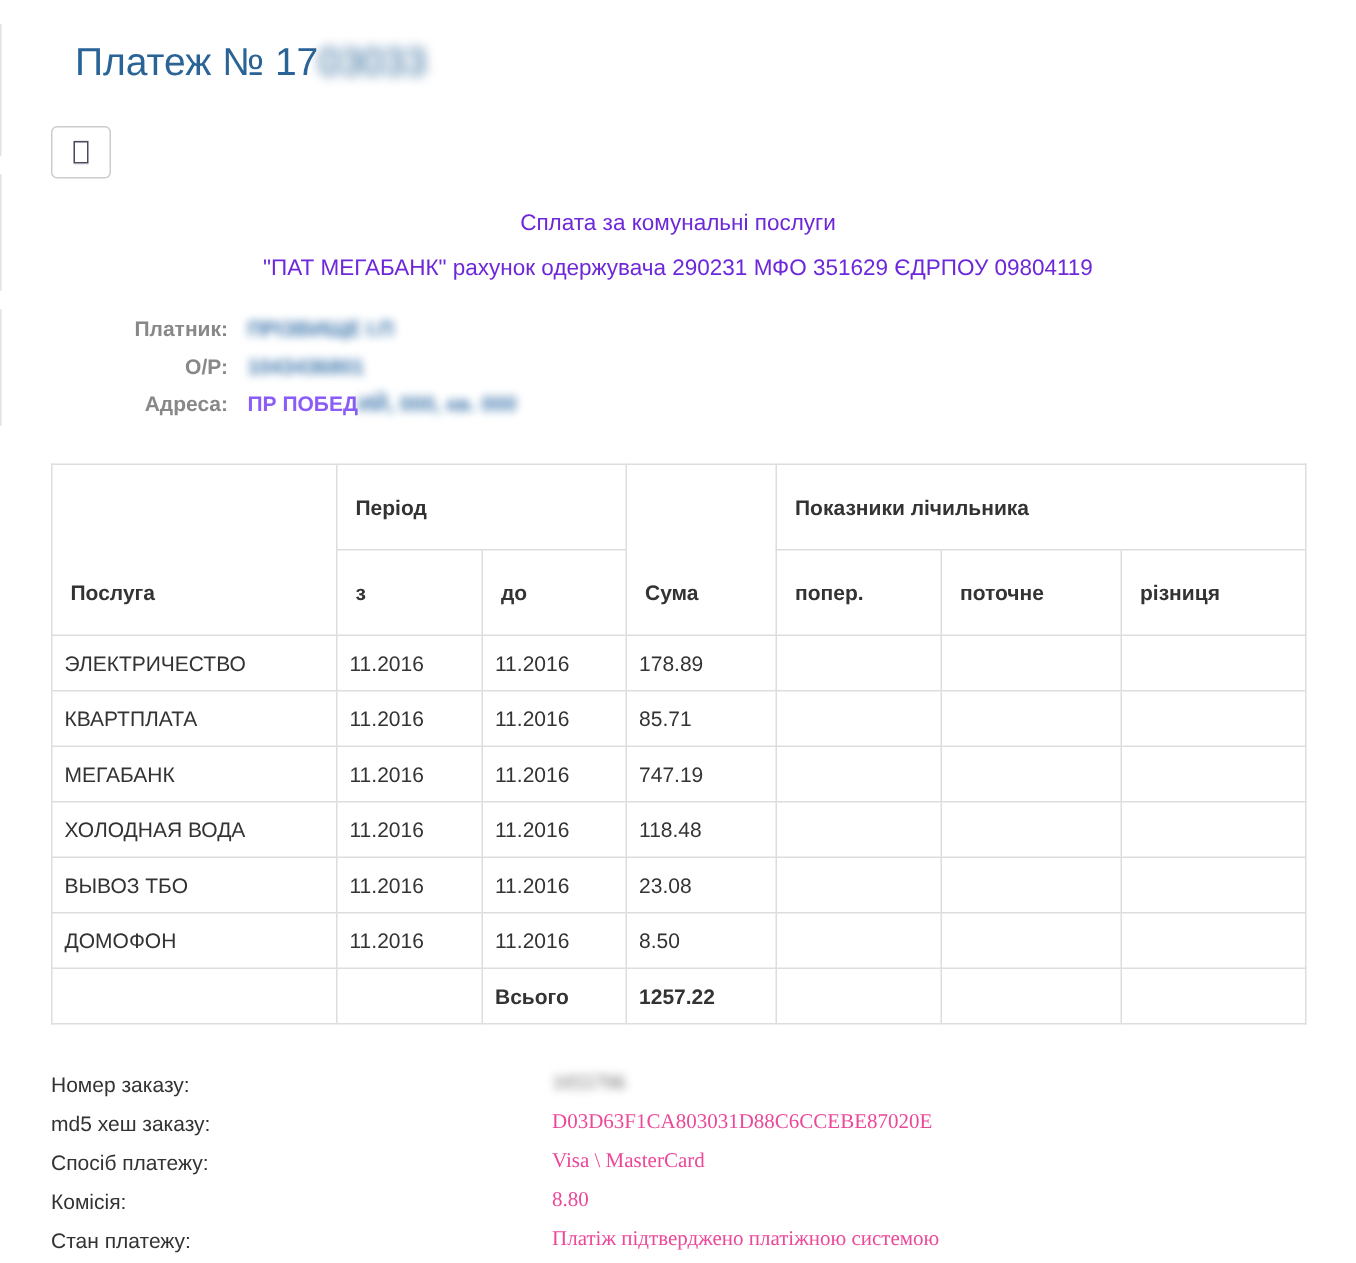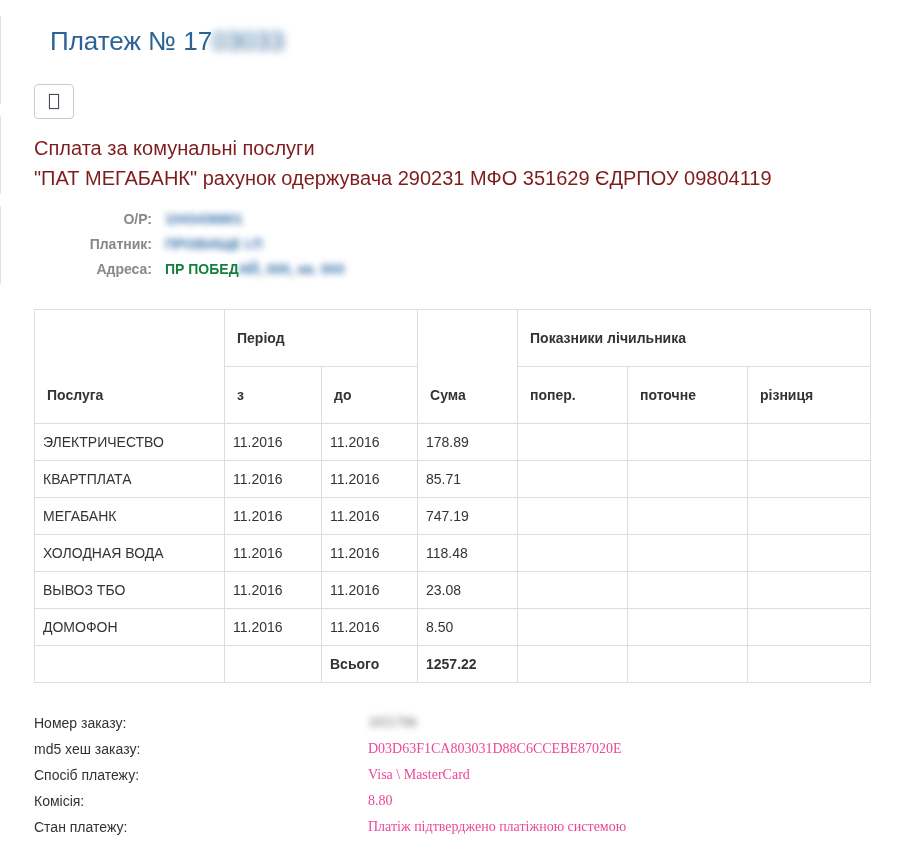--- a/index.html
+++ b/index.html
@@ -58,22 +58,23 @@
   .tofu {
     display: inline-block;
     width: 8px;
     height: 13px;
     border: 1.5px solid #4a4a5a;
     box-shadow: 0 0 1px rgba(120,80,160,.6);
   }
 
   .receipt-head {
     margin-top: 21px;
-    font-size: 20px;
-    color: #7f1d1d;
+    text-align: center;
+    font-size: 15px;
+    color: #6d28d9;
   }
   .receipt-head p { margin: 0 0 13px 0; line-height: 17px; }
 
   .payer {
     margin-top: 19px;
   }
   .payer-row {
     display: flex;
     height: 25px;
     align-items: center;
@@ -83,21 +84,21 @@
     text-align: right;
     font-weight: bold;
     color: #888888;
   }
   .payer-value {
     margin-left: 13px;
     font-weight: bold;
     color: #3f77ad;
   }
   .payer-value .visible-part {
-    color: #15803d;
+    color: #8b5cf6;
     filter: none;
   }
 
   .bill-table {
     margin-top: 28px;
     border-collapse: collapse;
     table-layout: fixed;
     width: 836px;
     background: #fff;
   }
@@ -151,26 +152,26 @@
       </button>
     </div>
 
     <div class="receipt-head">
       <p>Сплата за комунальні послуги</p>
       <p>"ПАТ МЕГАБАНК" рахунок одержувача 290231 МФО 351629 ЄДРПОУ 09804119</p>
     </div>
 
     <div class="payer">
       <div class="payer-row">
+        <div class="payer-label">Платник:</div>
+        <div class="payer-value blur">ПРІЗВИЩЕ І.П</div>
+      </div>
+      <div class="payer-row">
         <div class="payer-label">О/Р:</div>
         <div class="payer-value blur">1043436801</div>
-      </div>
-      <div class="payer-row">
-        <div class="payer-label">Платник:</div>
-        <div class="payer-value blur">ПРІЗВИЩЕ І.П</div>
       </div>
       <div class="payer-row">
         <div class="payer-label">Адреса:</div>
         <div class="payer-value"><span class="visible-part">ПР ПОБЕД</span><span class="blur">ИЙ, 000, кв. 000</span></div>
       </div>
     </div>
 
     <table class="bill-table">
       <colgroup>
         <col style="width:190px">

